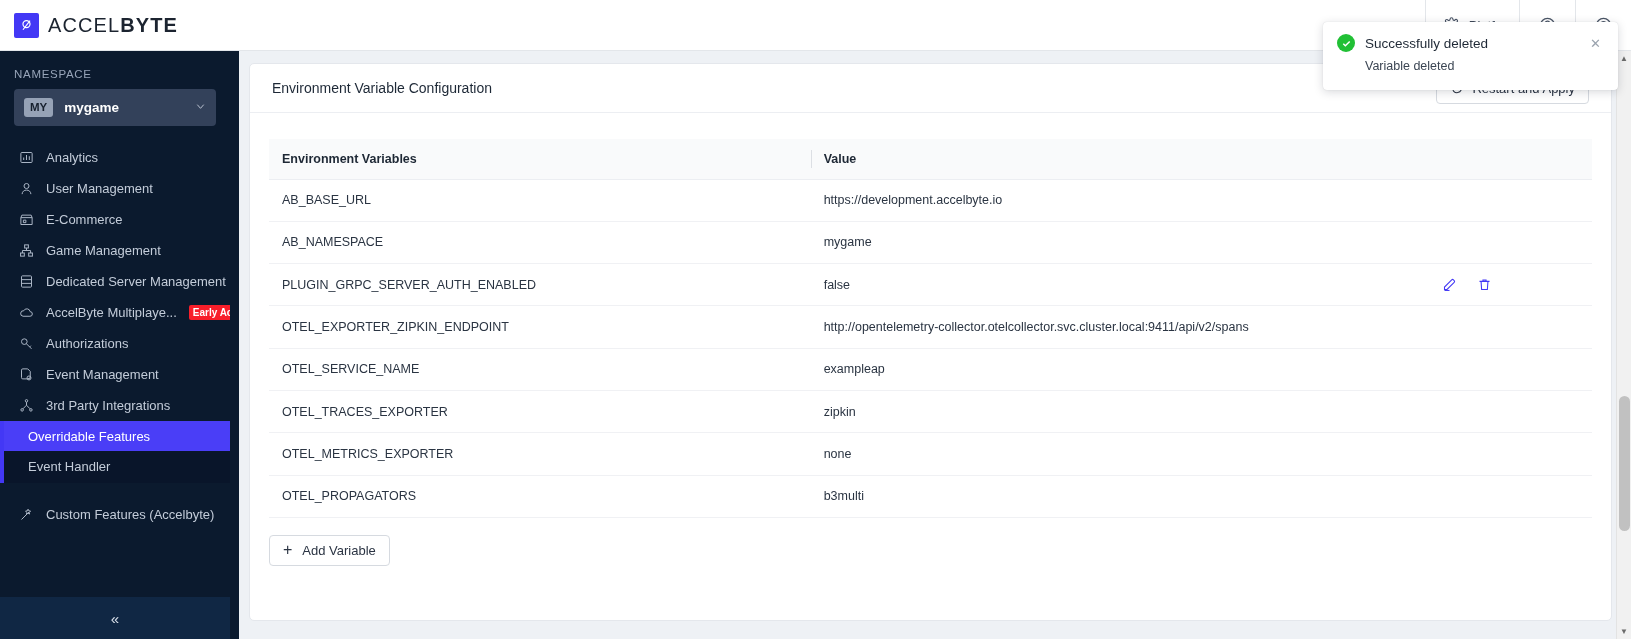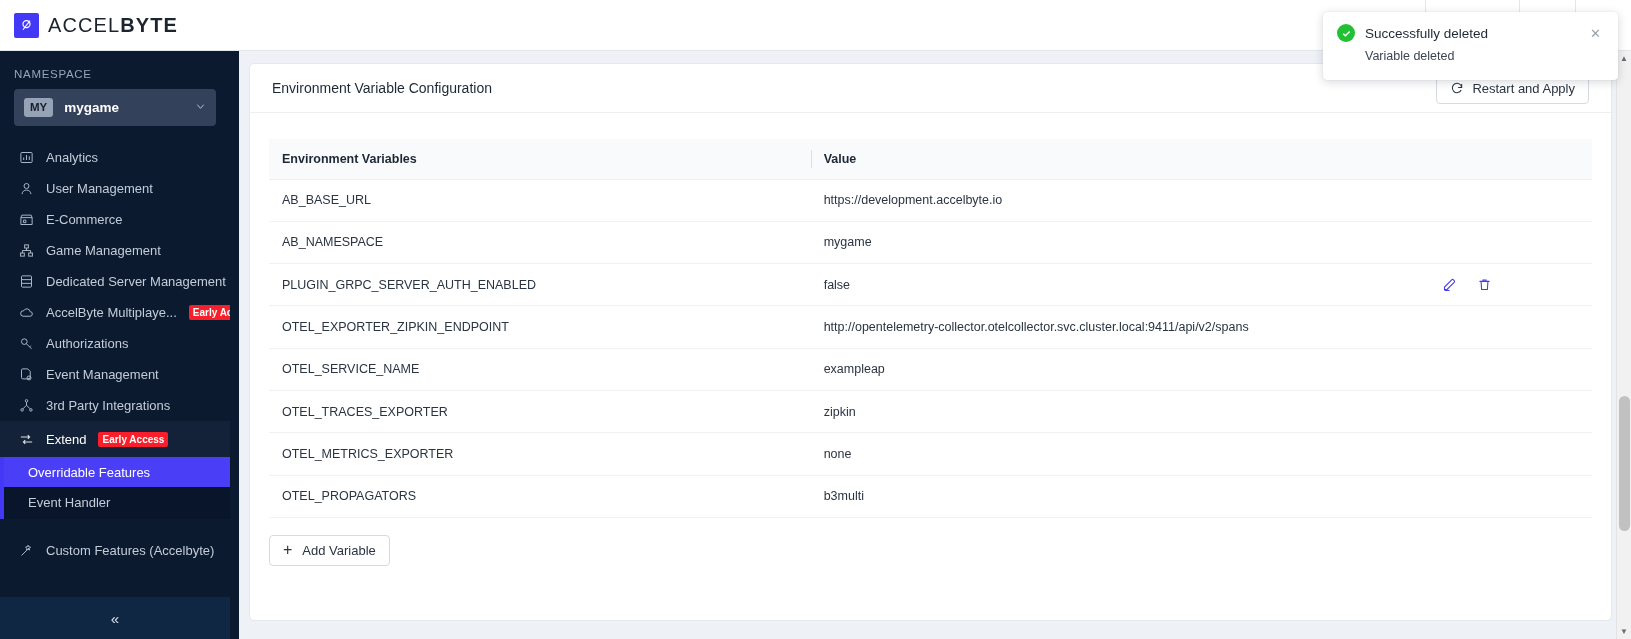--- a/index.html
+++ b/index.html
@@ -138,21 +138,21 @@
   .btn-add {
     display: inline-flex; align-items: center; gap: 10px;
     border: 1px solid #d6dae0; background: #ffffff; border-radius: 4px;
     height: 31px; padding: 0 13px; font-size: 13px; color: #2b3443; cursor: pointer;
     font-family: "Liberation Sans", sans-serif;
   }
   .plus { font-size: 16px; line-height: 1; color: #2b3443; }
 
   
   .toast {
-    position: absolute; right: 13px; top: 12px; width: 295px; height: 68px;
+    position: absolute; right: 13px; top: 22px; width: 295px; height: 68px;
     background: #ffffff; border-radius: 4px;
     box-shadow: 0 2px 10px rgba(17,24,39,.17), 0 0 1px rgba(17,24,39,.18);
     z-index: 40; padding: 12px 14px 0 14px;
   }
   .toast-row { display: flex; align-items: center; gap: 10px; }
   .toast-check {
     width: 18px; height: 18px; border-radius: 50%; background: #21c035;
     display: inline-flex; align-items: center; justify-content: center; flex: 0 0 auto;
   }
   .toast-title { font-size: 13.5px; color: #1e2835; }
@@ -336,30 +336,20 @@
               <circle cx="5" cy="19" r="2"></circle>
               <circle cx="19" cy="19" r="2"></circle>
             <path d="M12 6.5v5M12 11.5L6.3 17.3M12 11.5l5.7 5.8"></path>
           </svg>
         </span>
         <span class="lbl">3rd Party Integrations</span>
       </div>
 
       <div class="nav-group-wrap">
         <span class="nav-accent"></span>
-        <div class="nav-item parent-active">
-          <span class="ico">
-            <svg width="15" height="15" viewBox="0 0 24 24" fill="none" stroke="#dde3ec" stroke-width="1.7">
-              <path d="M3 8h14M14 5l3 3-3 3"></path>
-                <path d="M21 16H7M10 13l-3 3 3 3"></path>
-            </svg>
-          </span>
-          <span class="lbl" style="color:#ffffff">Extend</span>
-          <span class="badge-ea">Early Access</span>
-        </div>
         <div class="nav-subgroup">
           <div class="nav-sub active">
             <span>Overridable Features</span>
           </div>
           <div class="nav-sub">
             <span>Event Handler</span>
           </div>
         </div>
       </div>
 

